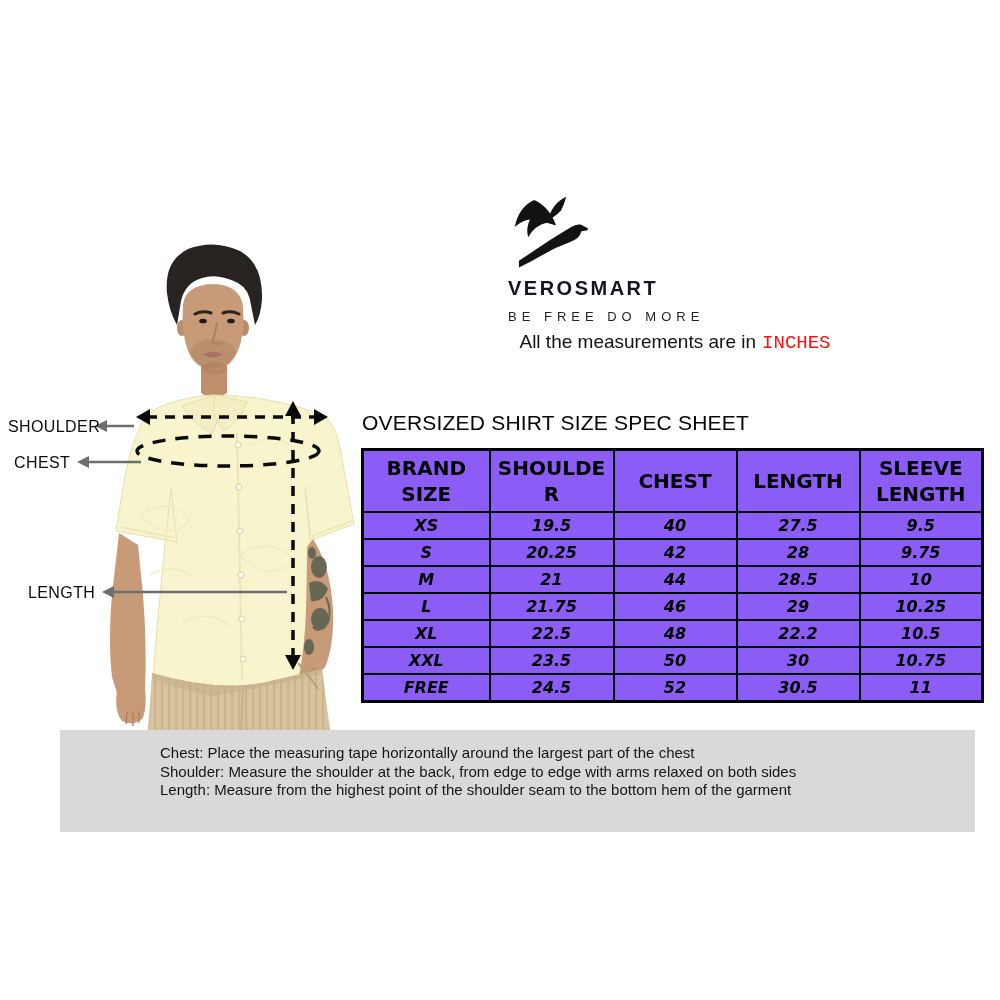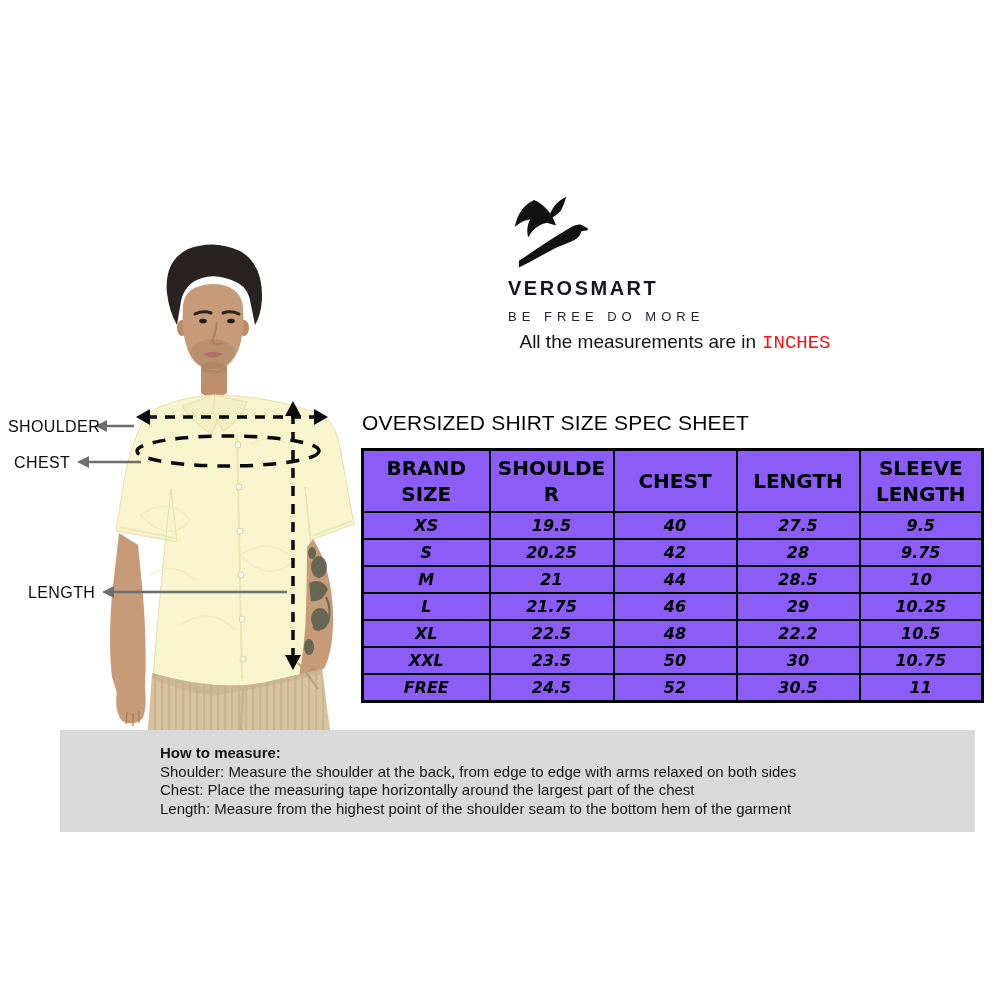--- a/index.html
+++ b/index.html
@@ -236,18 +236,17 @@
       <td>24.5</td>
       <td>52</td>
       <td>30.5</td>
       <td>11</td>
     </tr>
   </tbody>
 </table>
 
 <div class="howto-panel">
   <div class="howto-inner">
-    <div class="howto-heading">How to measure:</div>
+    <div>Chest: Place the measuring tape horizontally around the largest part of the chest</div>
     <div>Shoulder: Measure the shoulder at the back, from edge to edge with arms relaxed on both sides</div>
-    <div>Chest: Place the measuring tape horizontally around the largest part of the chest</div>
     <div>Length: Measure from the highest point of the shoulder seam to the bottom hem of the garment</div>
   </div>
 </div>
 
 </body></html>

